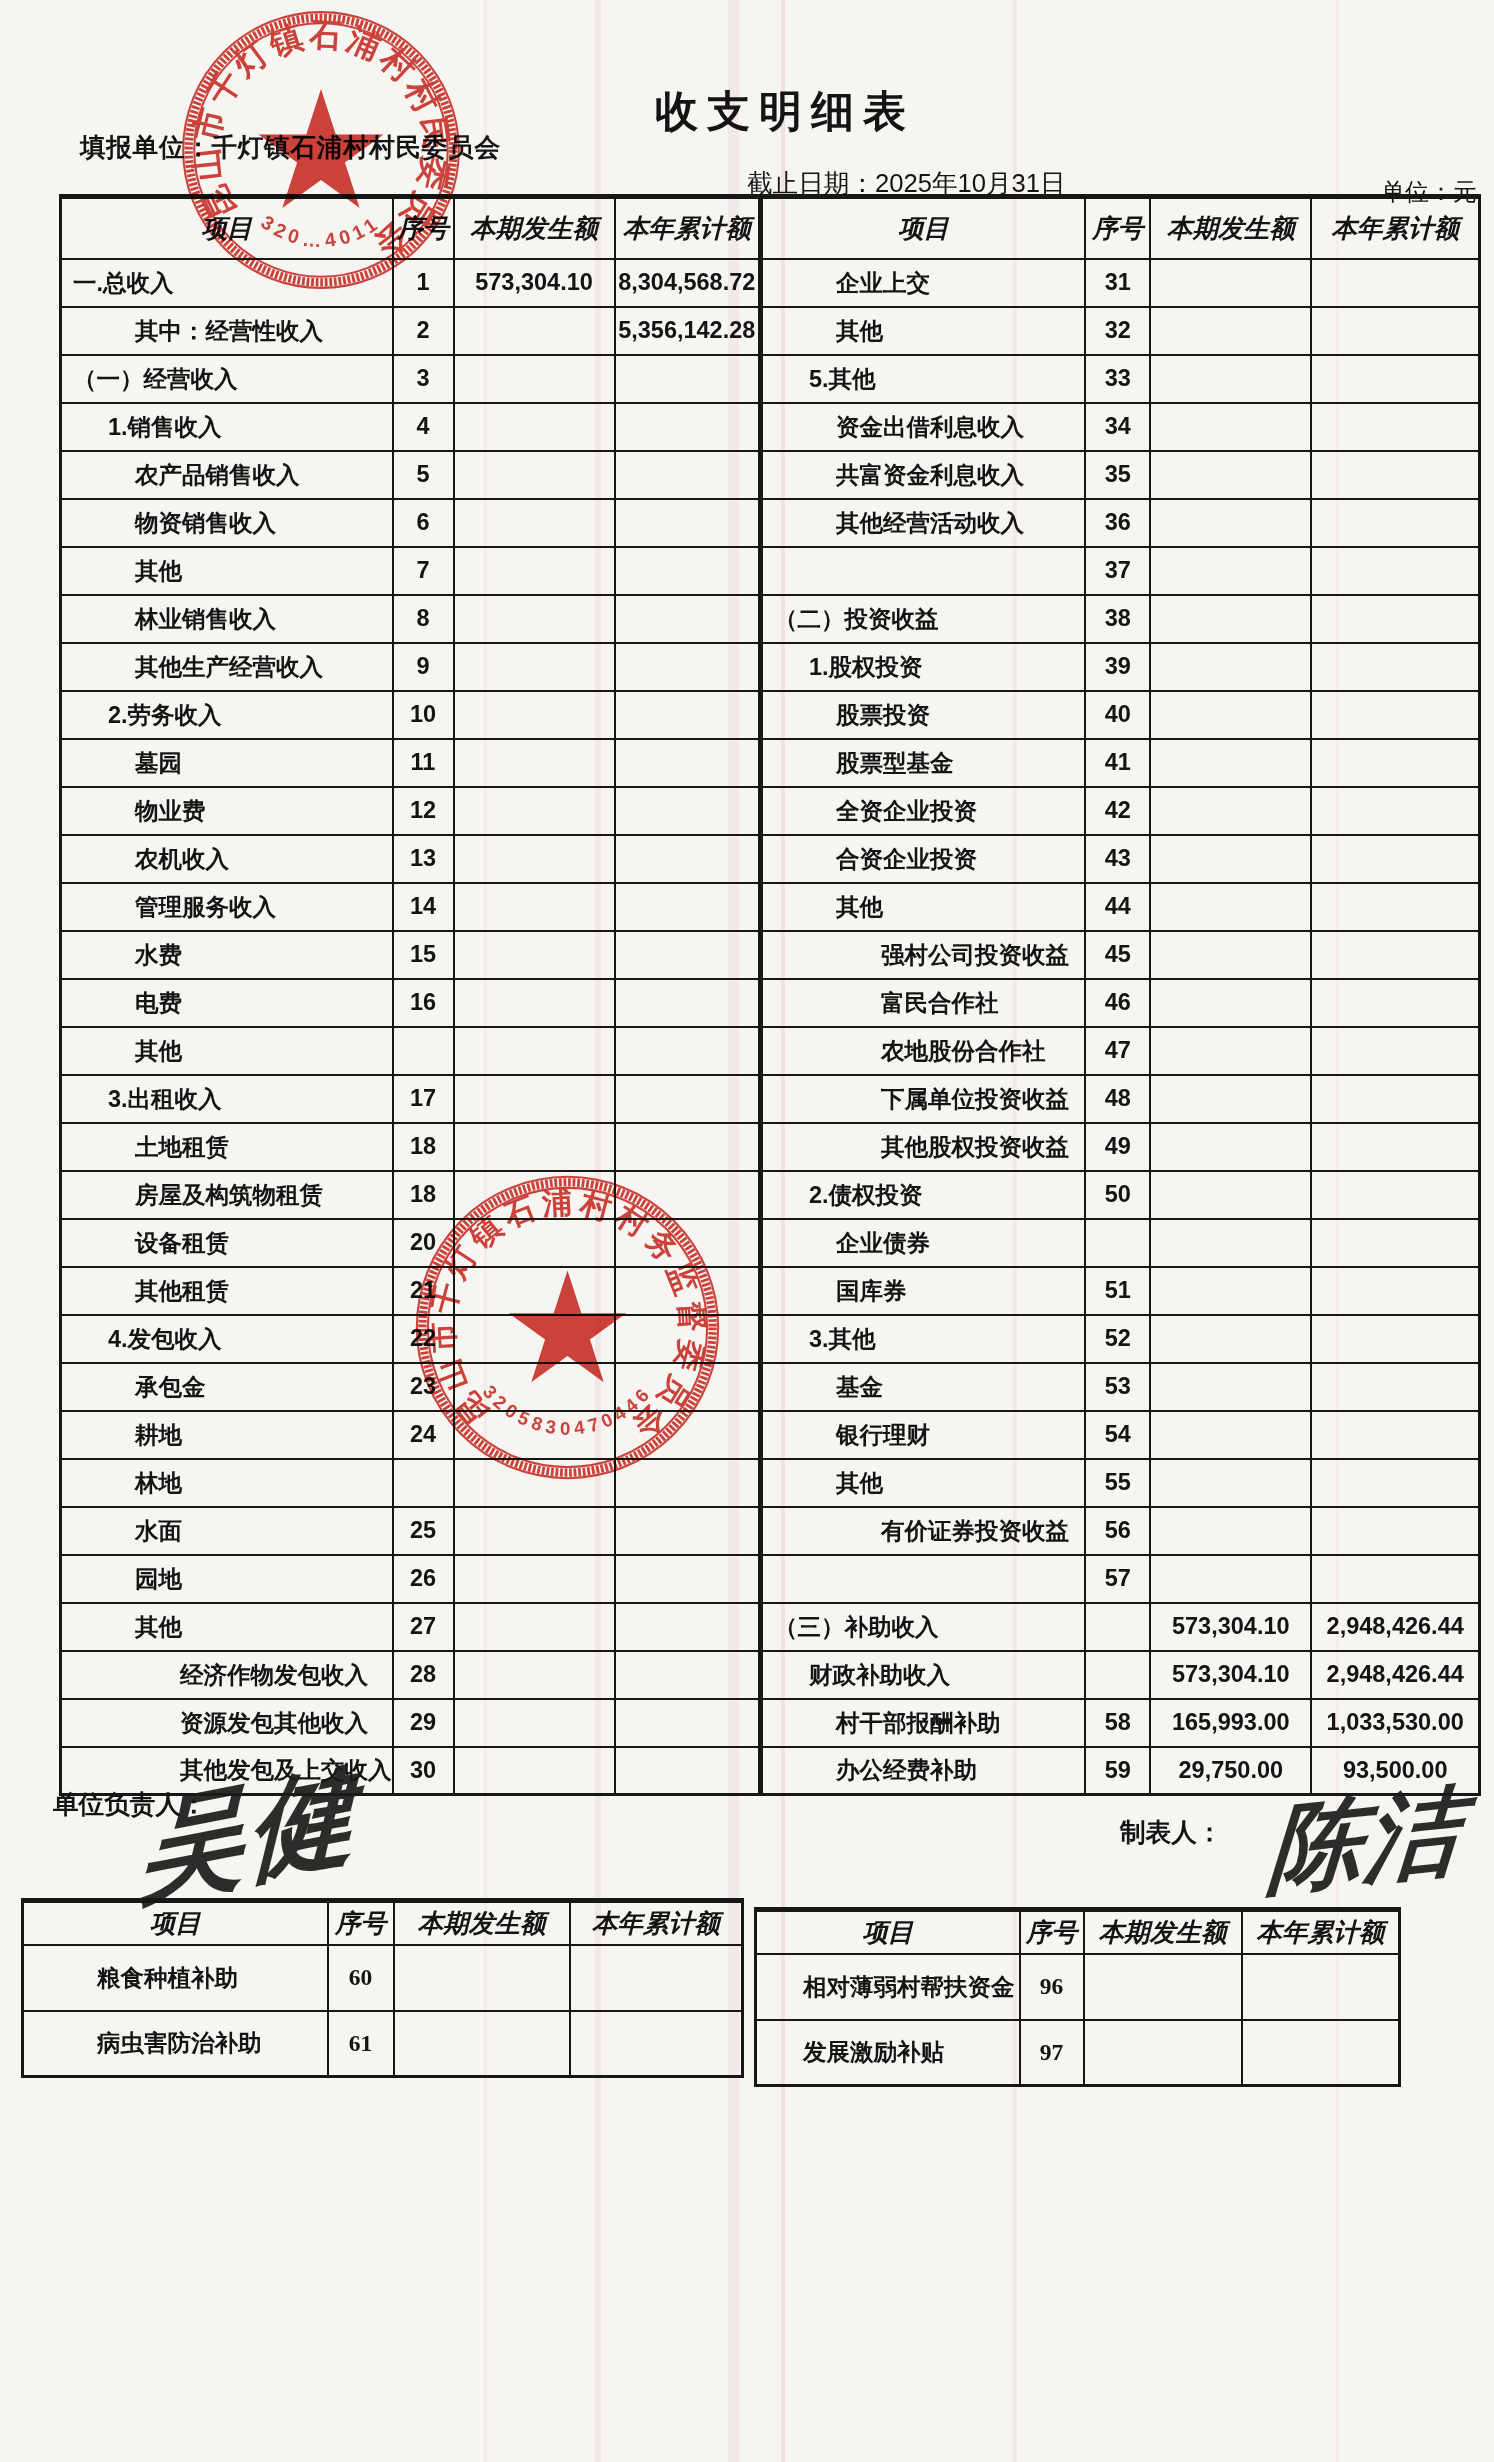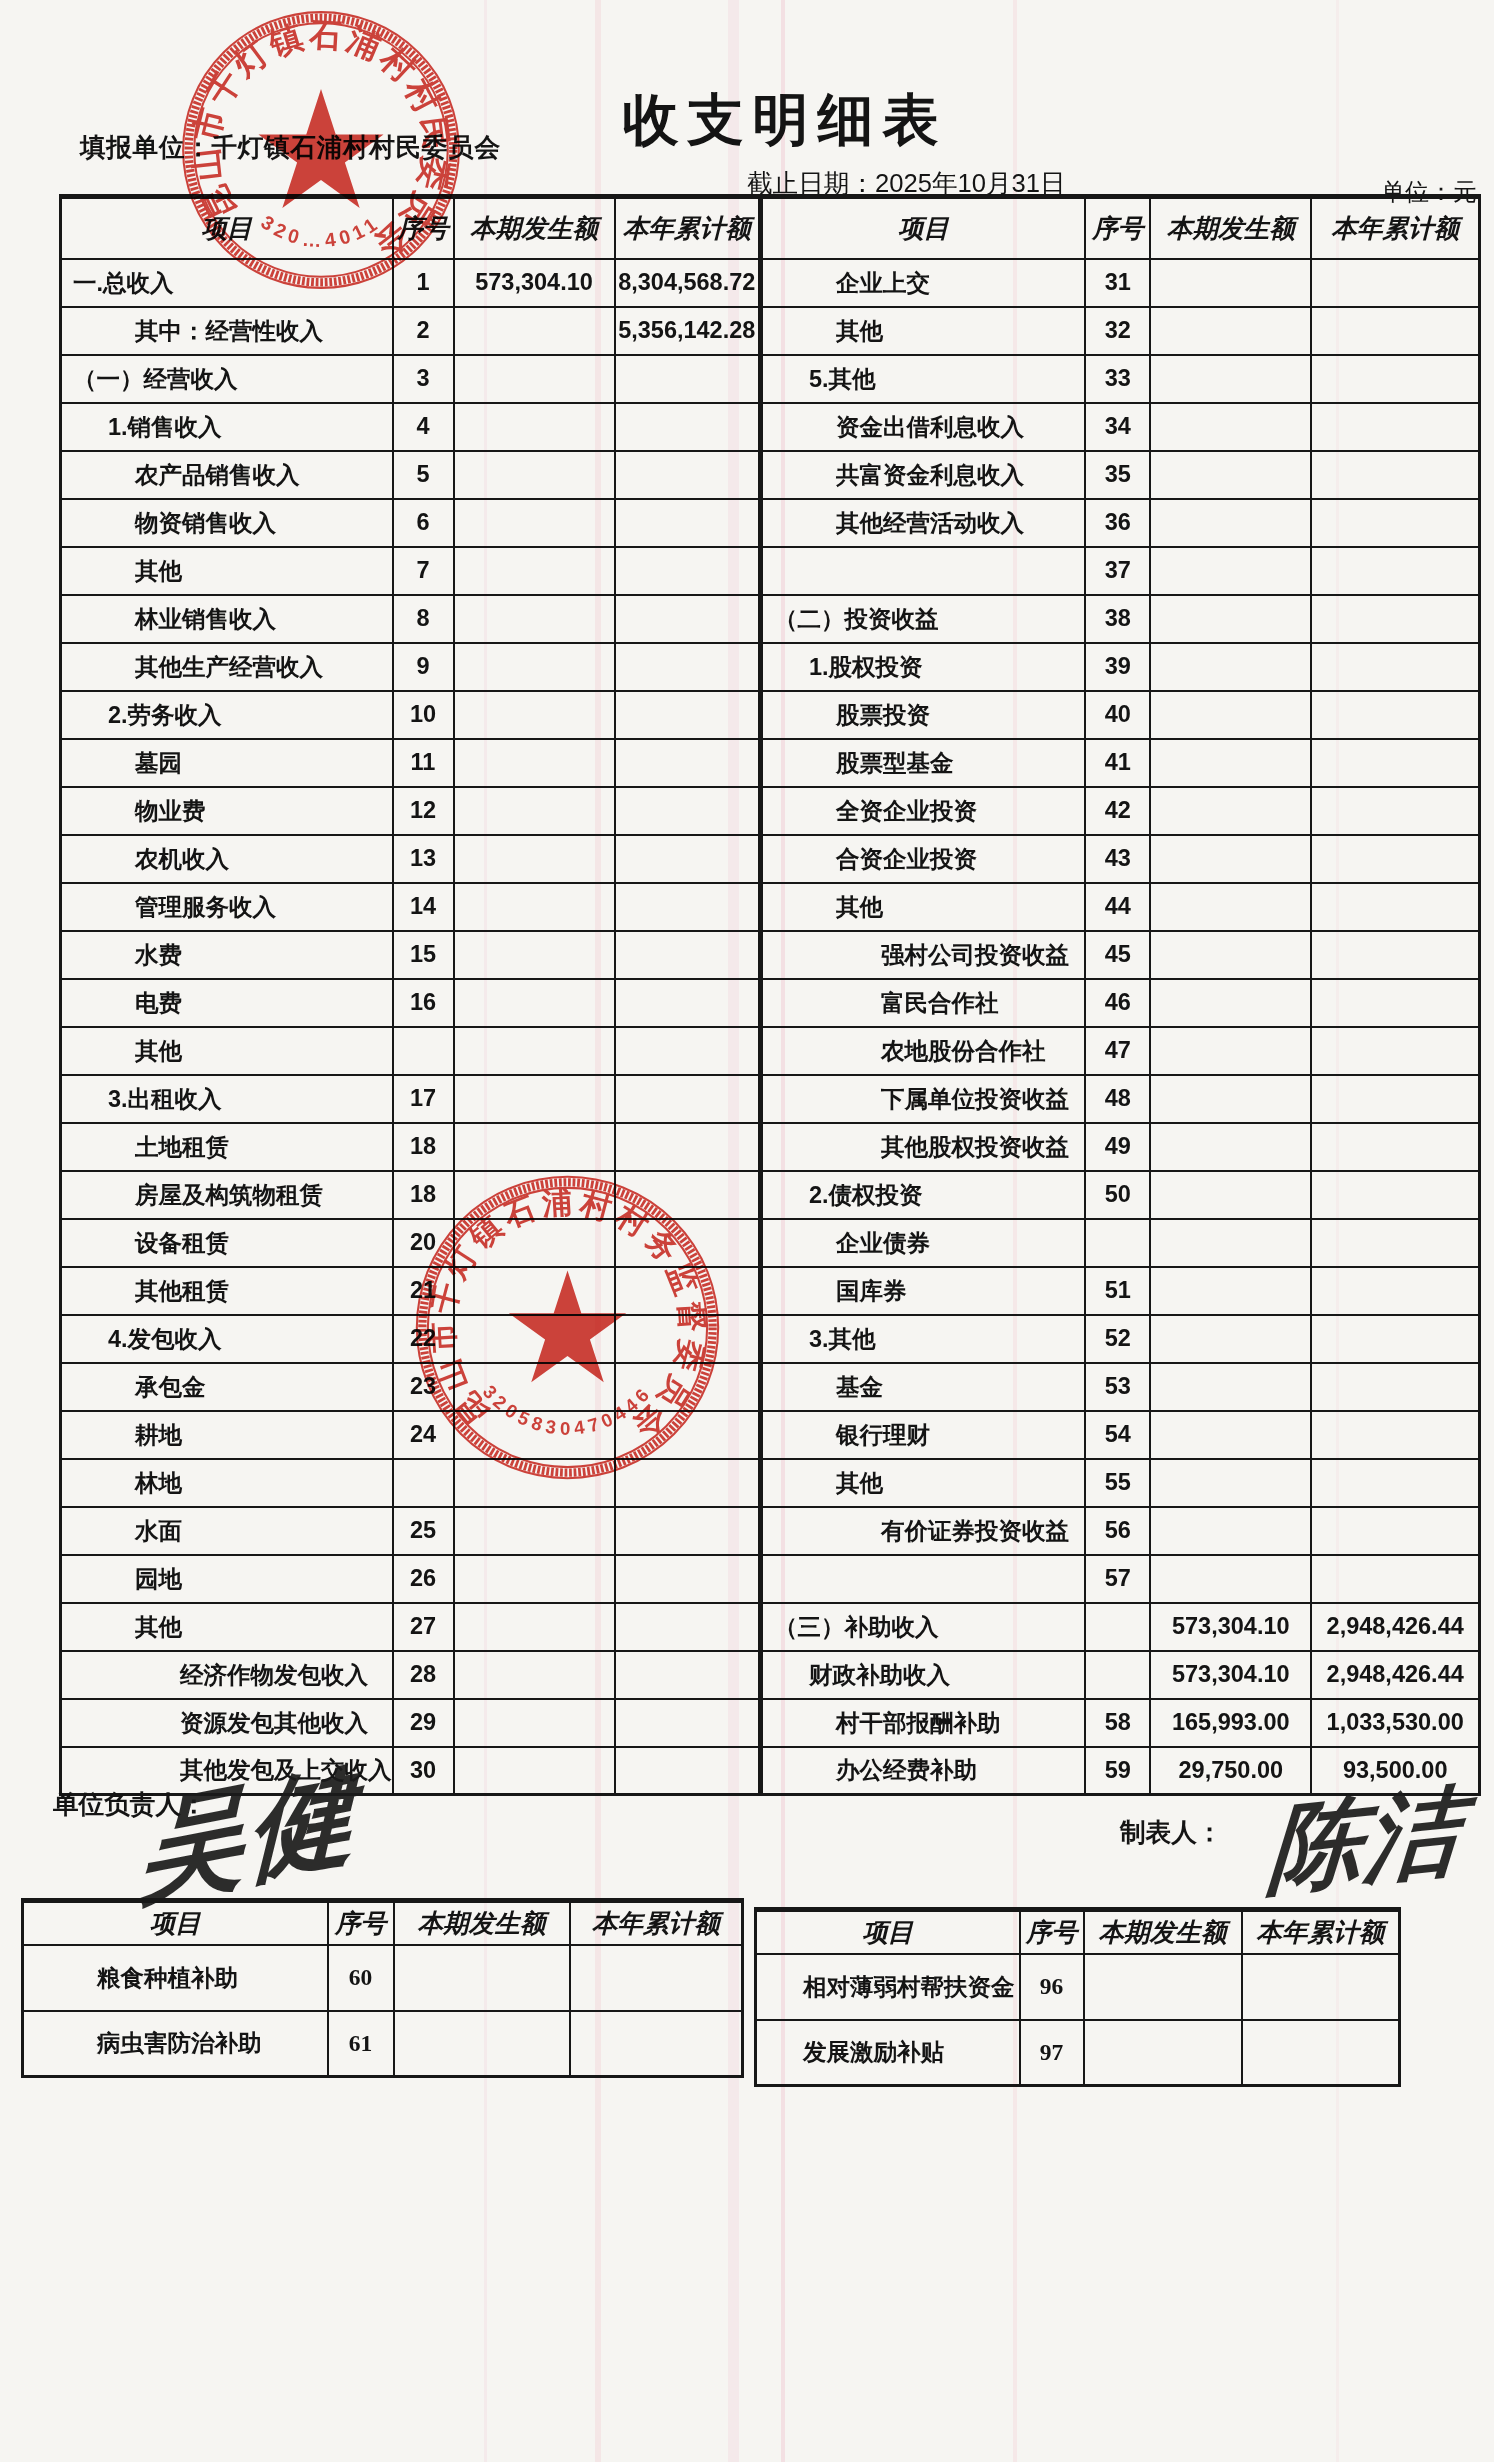--- a/index.html
+++ b/index.html
@@ -14,21 +14,21 @@
   .streak{position:absolute;top:0;bottom:0;pointer-events:none;}
   .s1{left:484px;width:2.8px;background:rgba(233,120,150,.08);}
   .s2{left:595px;width:6.2px;background:rgba(233,120,150,.12);}
   .s3{left:728px;width:11px;background:rgba(233,120,150,.09);}
   .s4{left:781px;width:4.2px;background:rgba(233,120,150,.16);}
   .s5{left:1013px;width:3.5px;background:rgba(233,120,150,.10);}
   .s6{left:1336px;width:2.8px;background:rgba(233,120,150,.06);}
 
   .report-unit{position:absolute;left:80px;top:130px;font-size:25.6px;font-weight:700;letter-spacing:0.7px;}
   .page-title{position:absolute;left:785px;top:83px;transform:translateX(-50%);
-    font-size:56px;font-weight:700;letter-spacing:9px;}
+    font-size:43px;font-weight:700;letter-spacing:9px;}
   .deadline{position:absolute;left:747px;top:166px;font-size:25.6px;font-weight:400;}
   .unit-note{position:absolute;right:18px;top:176px;font-size:24px;font-weight:400;}
 
   table{border-collapse:collapse;table-layout:fixed;background:transparent;}
   .t{border:3.5px solid #171717;border-top-width:5.5px;}
   .t th,.t td{border:2.1px solid #171717;overflow:hidden;white-space:nowrap;}
   .t th{font-size:25.6px;font-weight:700;text-align:center;}
   .t td{font-size:23.5px;font-weight:700;}
   .t thead tr{height:62px;font-style:italic;}
   .t tbody tr{height:48px;}

